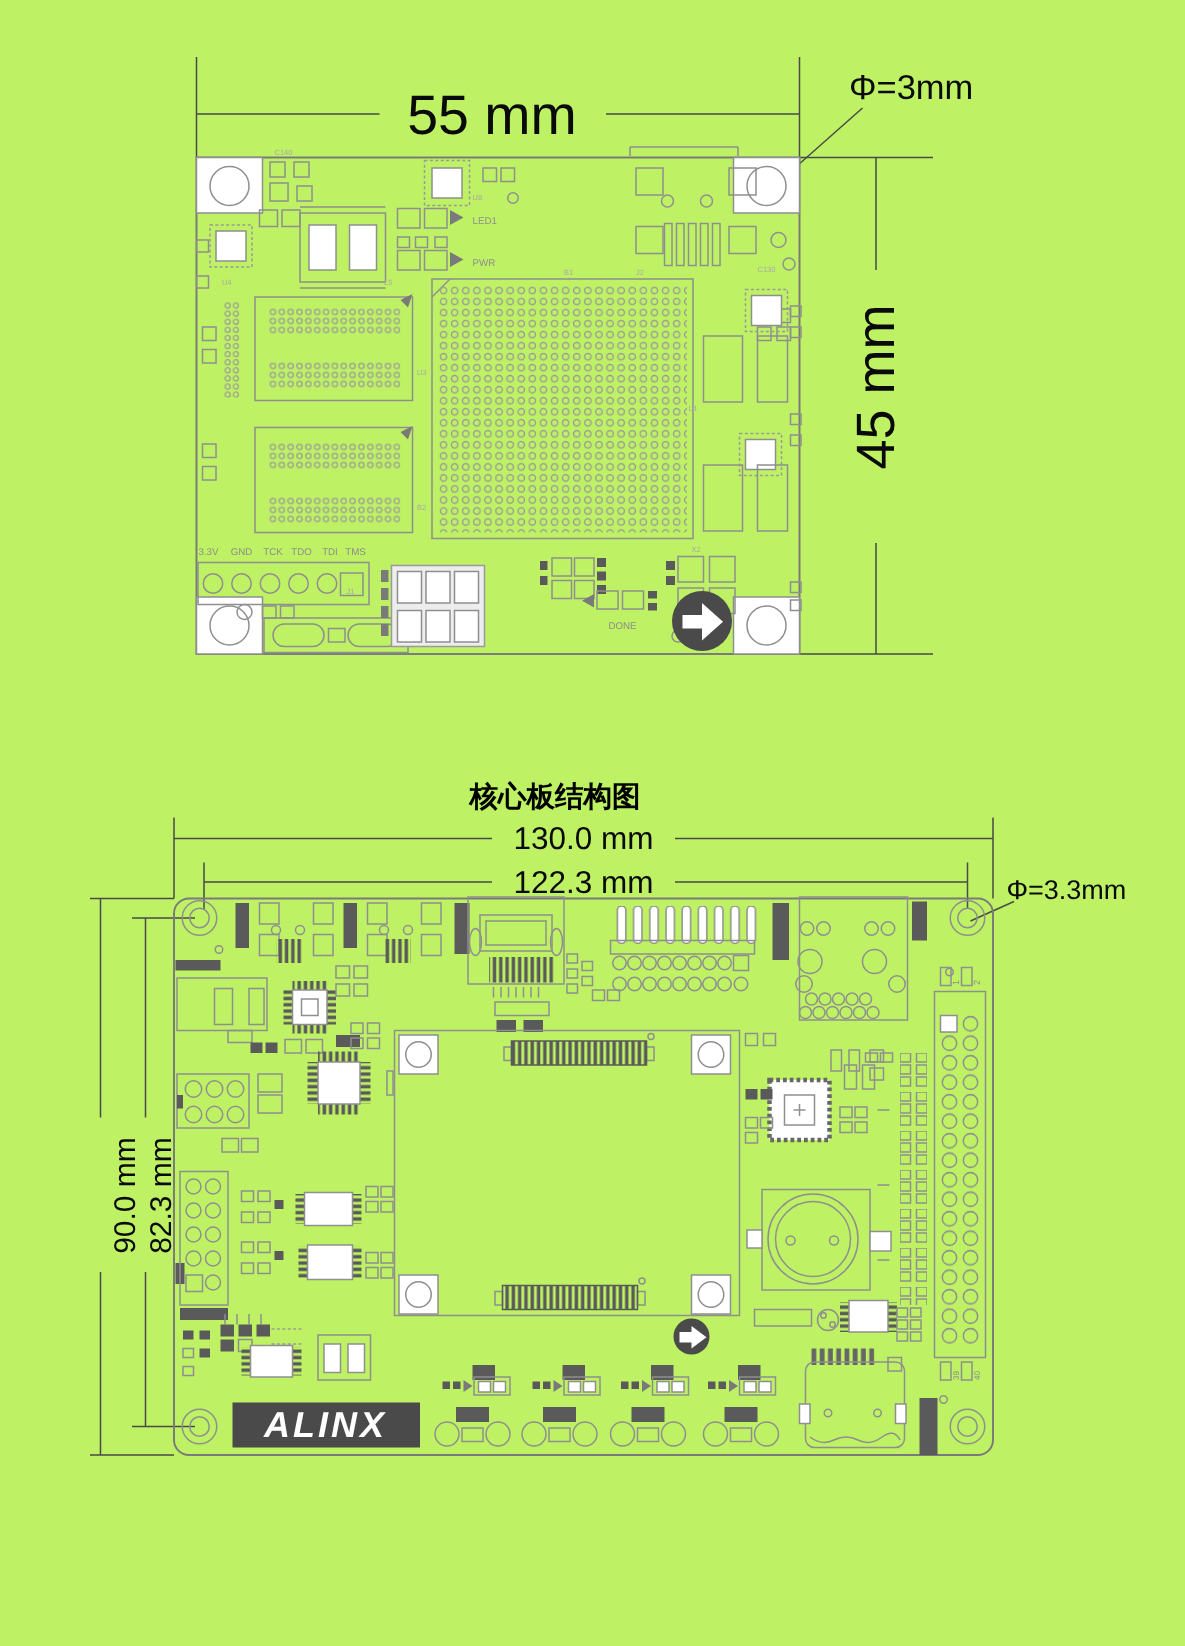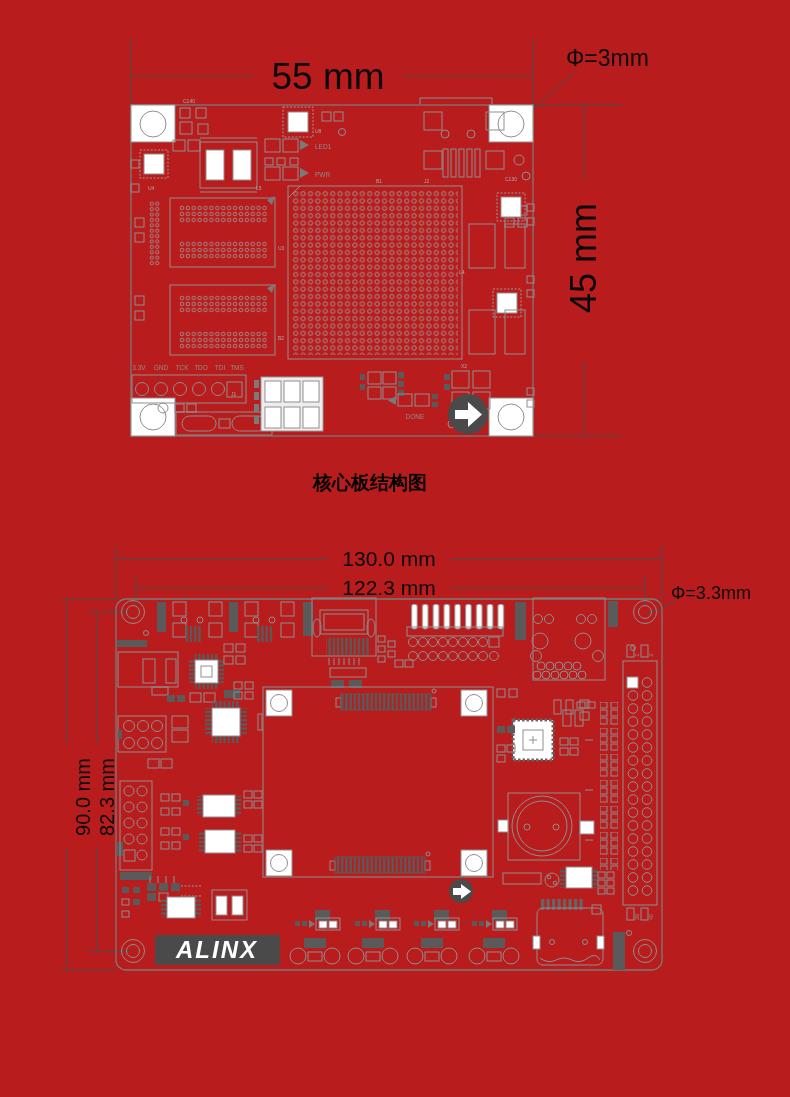--- a/index.html
+++ b/index.html
@@ -1,21 +1,21 @@
 <!DOCTYPE html>
 <html><head>
 <meta charset="utf-8">
 <style>
   html,body{margin:0;padding:0;background:#fff;}
-  .page{position:relative;width:790px;height:1097px;background:#b91c1c;overflow:hidden;
+  .page{position:relative;width:790px;height:1097px;background:#bef264;overflow:hidden;
         font-family:"Liberation Sans",sans-serif;}
   svg{position:absolute;left:0;display:block;}
   .caption{position:absolute;left:0;width:740px;text-align:center;
            font-size:19px;font-weight:bold;color:#000;
-           font-family:"Liberation Sans","DejaVu Sans",sans-serif;}
+           font-family:"Liberation Sans","DejaVu Sans",sans-serif;margin-top:48px;}
   
   .o  {fill:none;stroke:#8f8f8f;stroke-width:1;}
   .ob {fill:none;stroke:#7a7a7a;stroke-width:1.3;}
   .ow {fill:#fff;stroke:#8f8f8f;stroke-width:1;}
   .og {fill:#ededed;stroke:#9a9a9a;stroke-width:1;}
   .d  {fill:#5a5a5a;stroke:none;}
   .d2 {fill:#7a7a7a;stroke:none;}
   .dim{stroke:#4a4a4a;stroke-width:1;fill:none;}
   .dimtxt{fill:#0a0a0a;font-family:"Liberation Sans",sans-serif;}
   .silk{fill:#8d8d8d;font-family:"Liberation Sans",sans-serif;}

